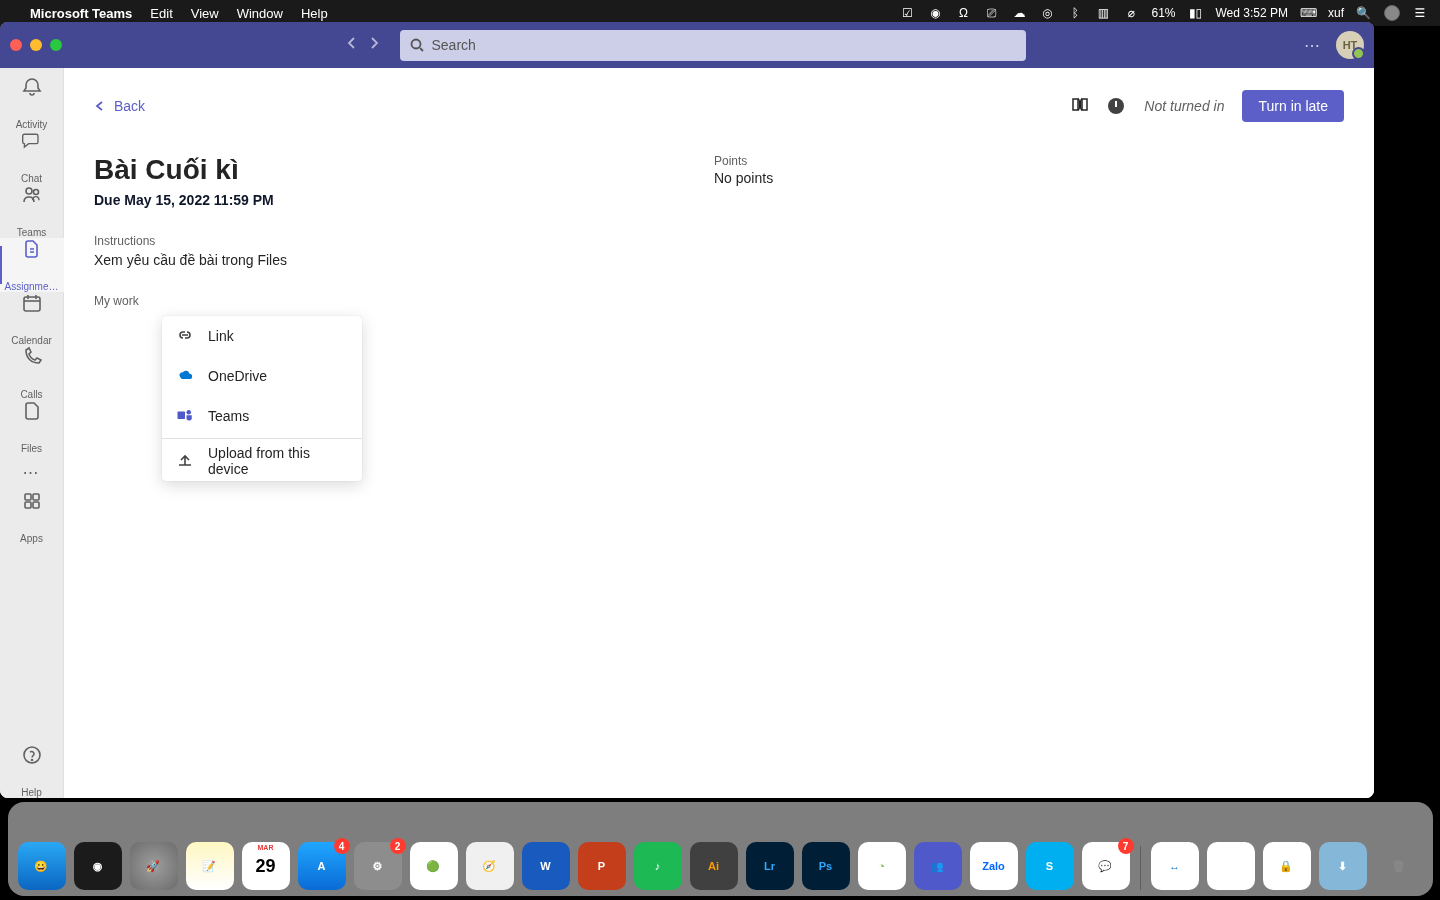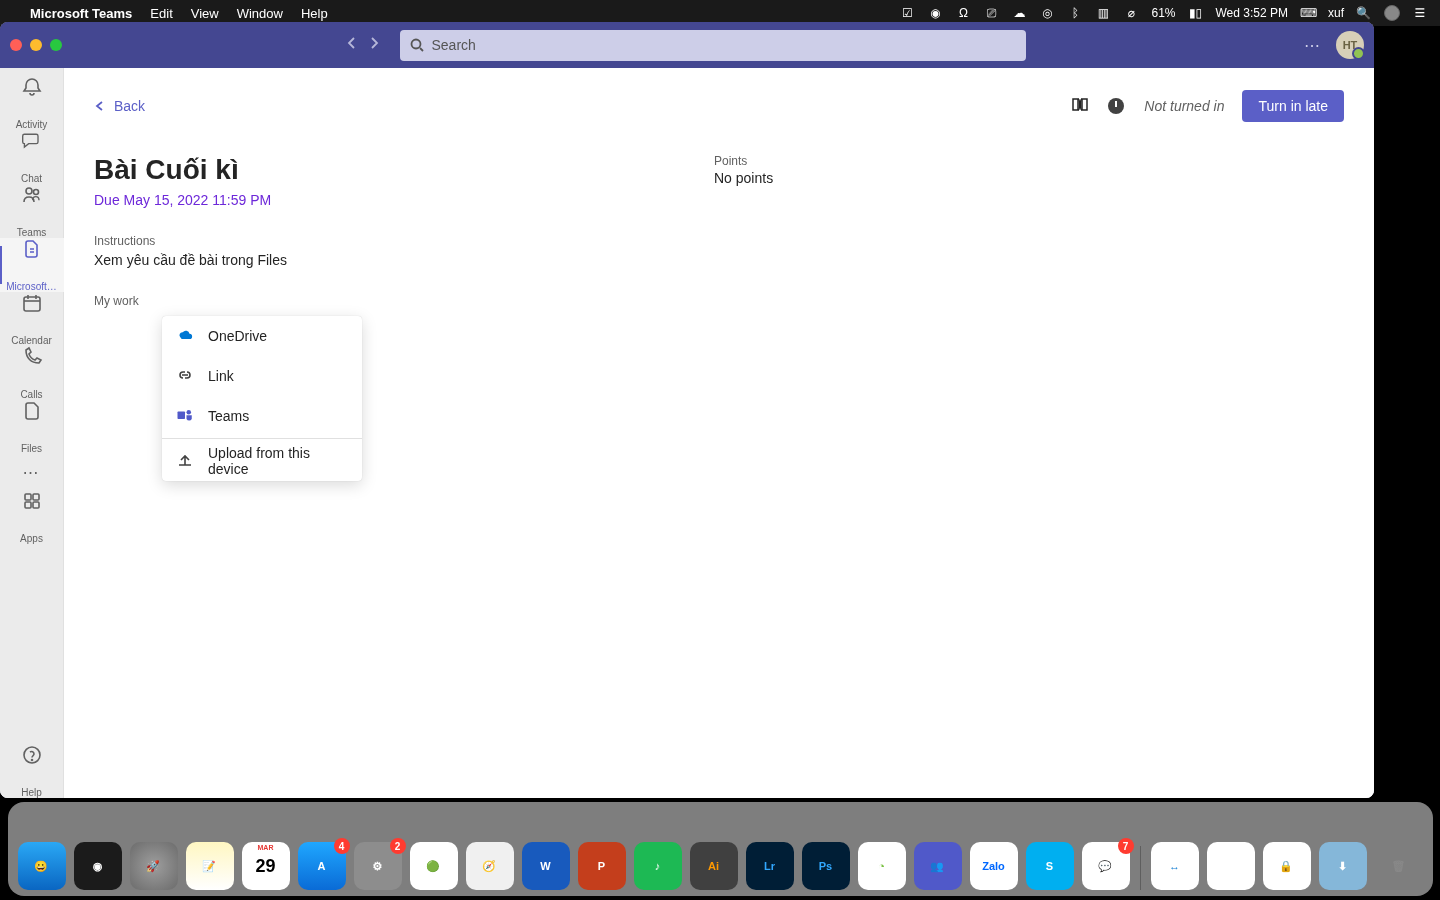--- a/index.html
+++ b/index.html
@@ -53,21 +53,21 @@
 .status{display:flex;align-items:center;gap:20px;color:#616161;}
 .status .clk{width:16px;height:16px;border-radius:50%;background:#424242;position:relative;}
 .status .clk::after{content:"";position:absolute;left:7px;top:3px;width:2px;height:6px;background:#fff;}
 .status .txt{font-style:italic;font-size:14px;color:#616161;}
 .turnin{background:#5b5fc7;color:#fff;border:none;border-radius:4px;height:32px;padding:0 16px;font-size:14px;font-weight:500;cursor:pointer;}
 
 .columns{display:flex;margin-top:28px;gap:40px;}
 .col-left{flex:0 0 580px;}
 .col-right{flex:1;}
 .title{font-size:28px;font-weight:600;color:#242424;}
-.due{font-size:14px;color:#6d28d9;margin-top:6px;}
+.due{font-size:14px;color:#0f172a;margin-top:6px;font-weight:bold;}
 .pts-lbl{font-size:12px;color:#616161;}
 .pts-val{font-size:14px;color:#242424;margin-top:2px;}
 .sect-lbl{font-size:12px;color:#616161;margin-top:26px;}
 .instr{font-size:14px;color:#242424;margin-top:4px;}
 
 .mywork-actions{margin-top:10px;display:flex;gap:18px;}
 .link-btn{color:#5b5fc7;font-size:14px;display:flex;align-items:center;gap:6px;cursor:pointer;}
 .link-btn svg{stroke:#5b5fc7;}
 
 .dropdown{position:absolute;left:98px;top:248px;width:200px;background:#fff;border-radius:4px;box-shadow:0 4px 16px rgba(0,0,0,.15),0 0 1px rgba(0,0,0,.2);overflow:hidden;}
@@ -169,21 +169,21 @@
             <path d="M3 18c0-3 2-5 5-5s5 2 5 5"></path>
             <path d="M13 18c0-2.5 1.5-4 3.5-4s3.5 1.5 3.5 4" transform="scale(.9)"></path>
           </svg>
         <span>Teams</span>
       </div>
       <div class="rail-item selected">
         <svg fill="none" stroke="currentColor" stroke-width="1.6">
             <path d="M7 3h5l4 4v10a2 2 0 0 1-2 2H7a2 2 0 0 1-2-2V5a2 2 0 0 1 2-2z"></path>
             <path d="M9 11h4M9 14h4"></path>
           </svg>
-        <span>Microsoft…</span>
+        <span>Assignme…</span>
       </div>
       <div class="rail-item">
         <svg fill="none" stroke="currentColor" stroke-width="1.6">
             <rect x="3" y="5" width="16" height="14" rx="2"></rect>
             <line x1="3" y1="9" x2="19" y2="9"></line>
             <line x1="7" y1="3" x2="7" y2="7"></line>
             <line x1="15" y1="3" x2="15" y2="7"></line>
           </svg>
         <span>Calendar</span>
       </div>
@@ -252,34 +252,34 @@
           <div class="sect-lbl">My work</div>
         </div>
         <div class="col-right">
           <div class="pts-lbl">Points</div>
           <div class="pts-val">No points</div>
         </div>
       </div>
 
       <div class="dropdown">
         <div class="opt">
+          <span class="ic">
+              <svg width="18" height="18" fill="none" stroke="#424242" stroke-width="1.6">
+                <path d="M7 11a3 3 0 0 1 0-6h2M11 5a3 3 0 0 1 0 6H9M6 8h6"></path>
+              </svg>
+            </span>
+          <span>Link</span>
+        </div>
+        <div class="opt">
           <span class="ic ic-od">
               <svg width="18" height="18" viewBox="0 0 24 24" fill="#0078d4">
                 <path d="M6 14a4 4 0 0 1 3-7 5 5 0 0 1 9 2 3.5 3.5 0 0 1 0 7H8a4 4 0 0 1-2-2z"></path>
               </svg>
             </span>
           <span>OneDrive</span>
-        </div>
-        <div class="opt">
-          <span class="ic">
-              <svg width="18" height="18" fill="none" stroke="#424242" stroke-width="1.6">
-                <path d="M7 11a3 3 0 0 1 0-6h2M11 5a3 3 0 0 1 0 6H9M6 8h6"></path>
-              </svg>
-            </span>
-          <span>Link</span>
         </div>
         <div class="opt">
           <span class="ic ic-tm">
               <svg width="18" height="18" viewBox="0 0 24 24" fill="#5059c9">
                 <rect x="2" y="6" width="10" height="10" rx="1"></rect>
                 <circle cx="17" cy="7" r="3"></circle>
                 <path d="M14 11h7v5a4 4 0 0 1-7 0z"></path>
               </svg>
             </span>
           <span>Teams</span>

